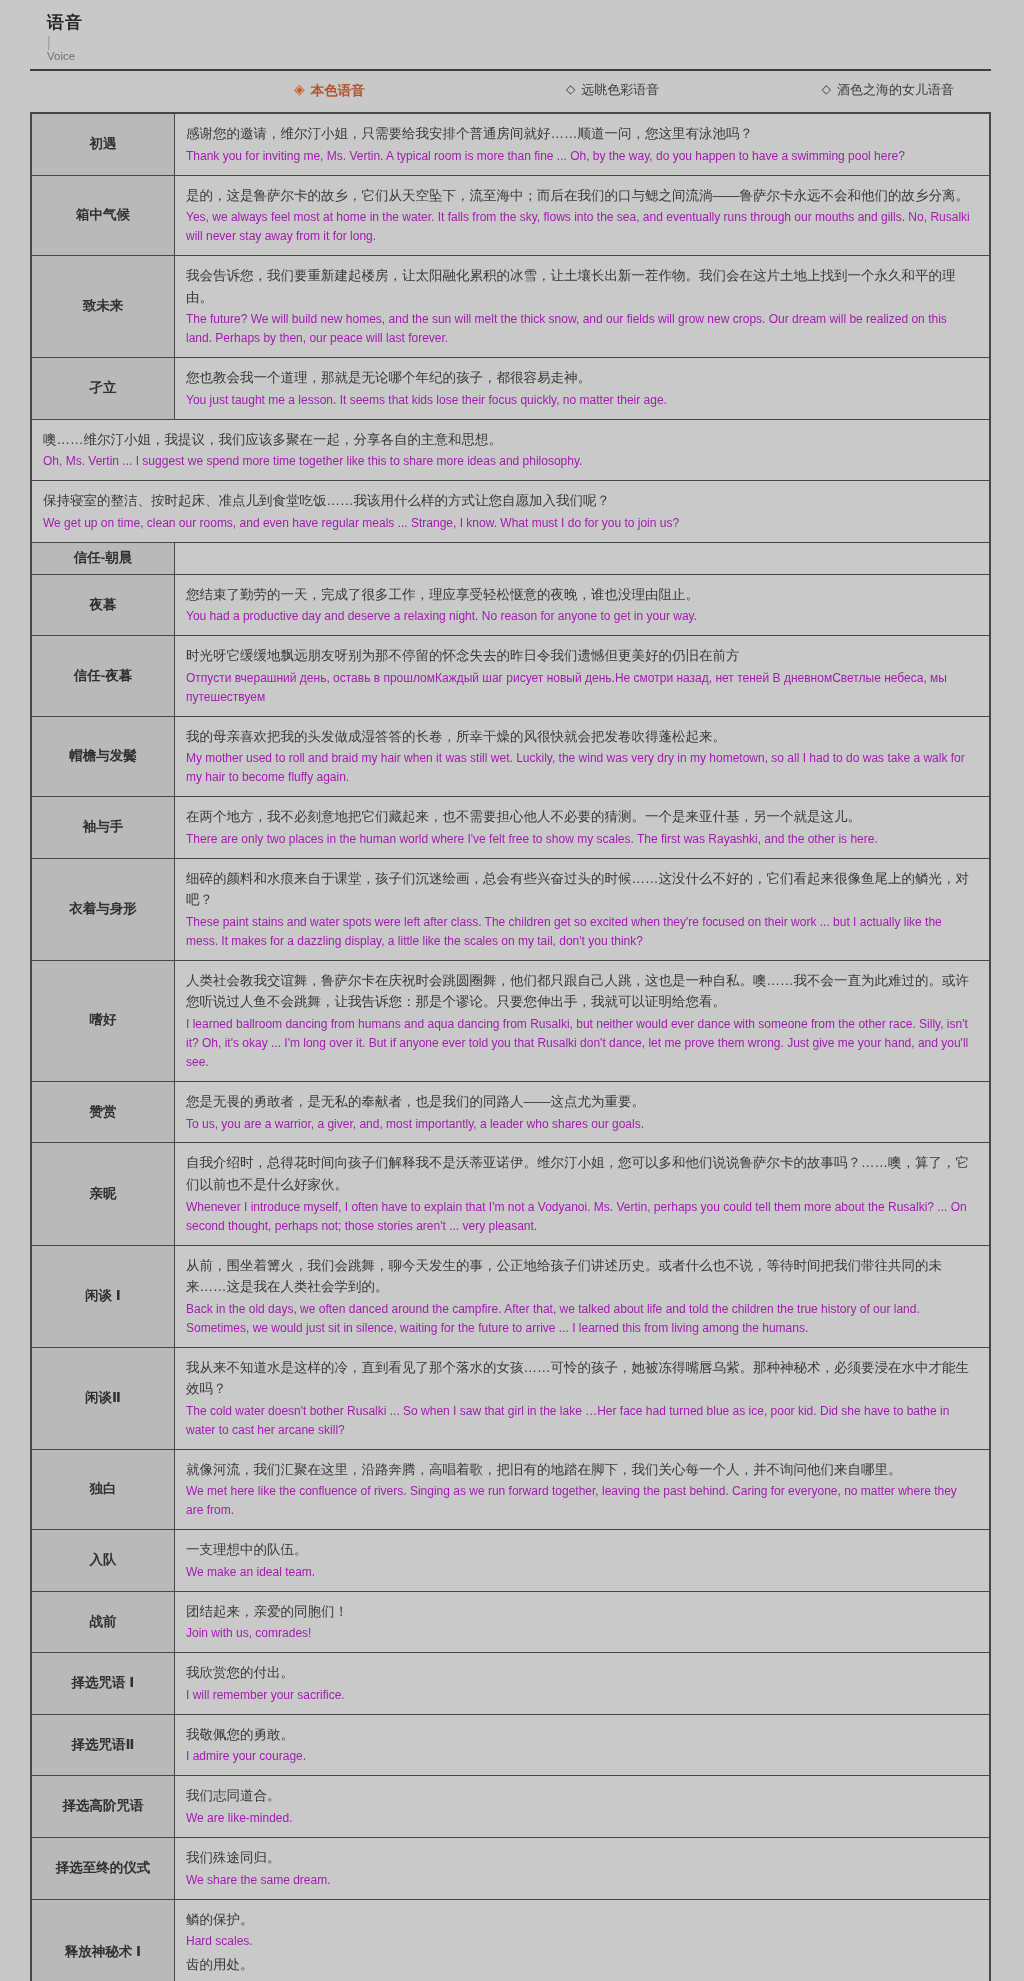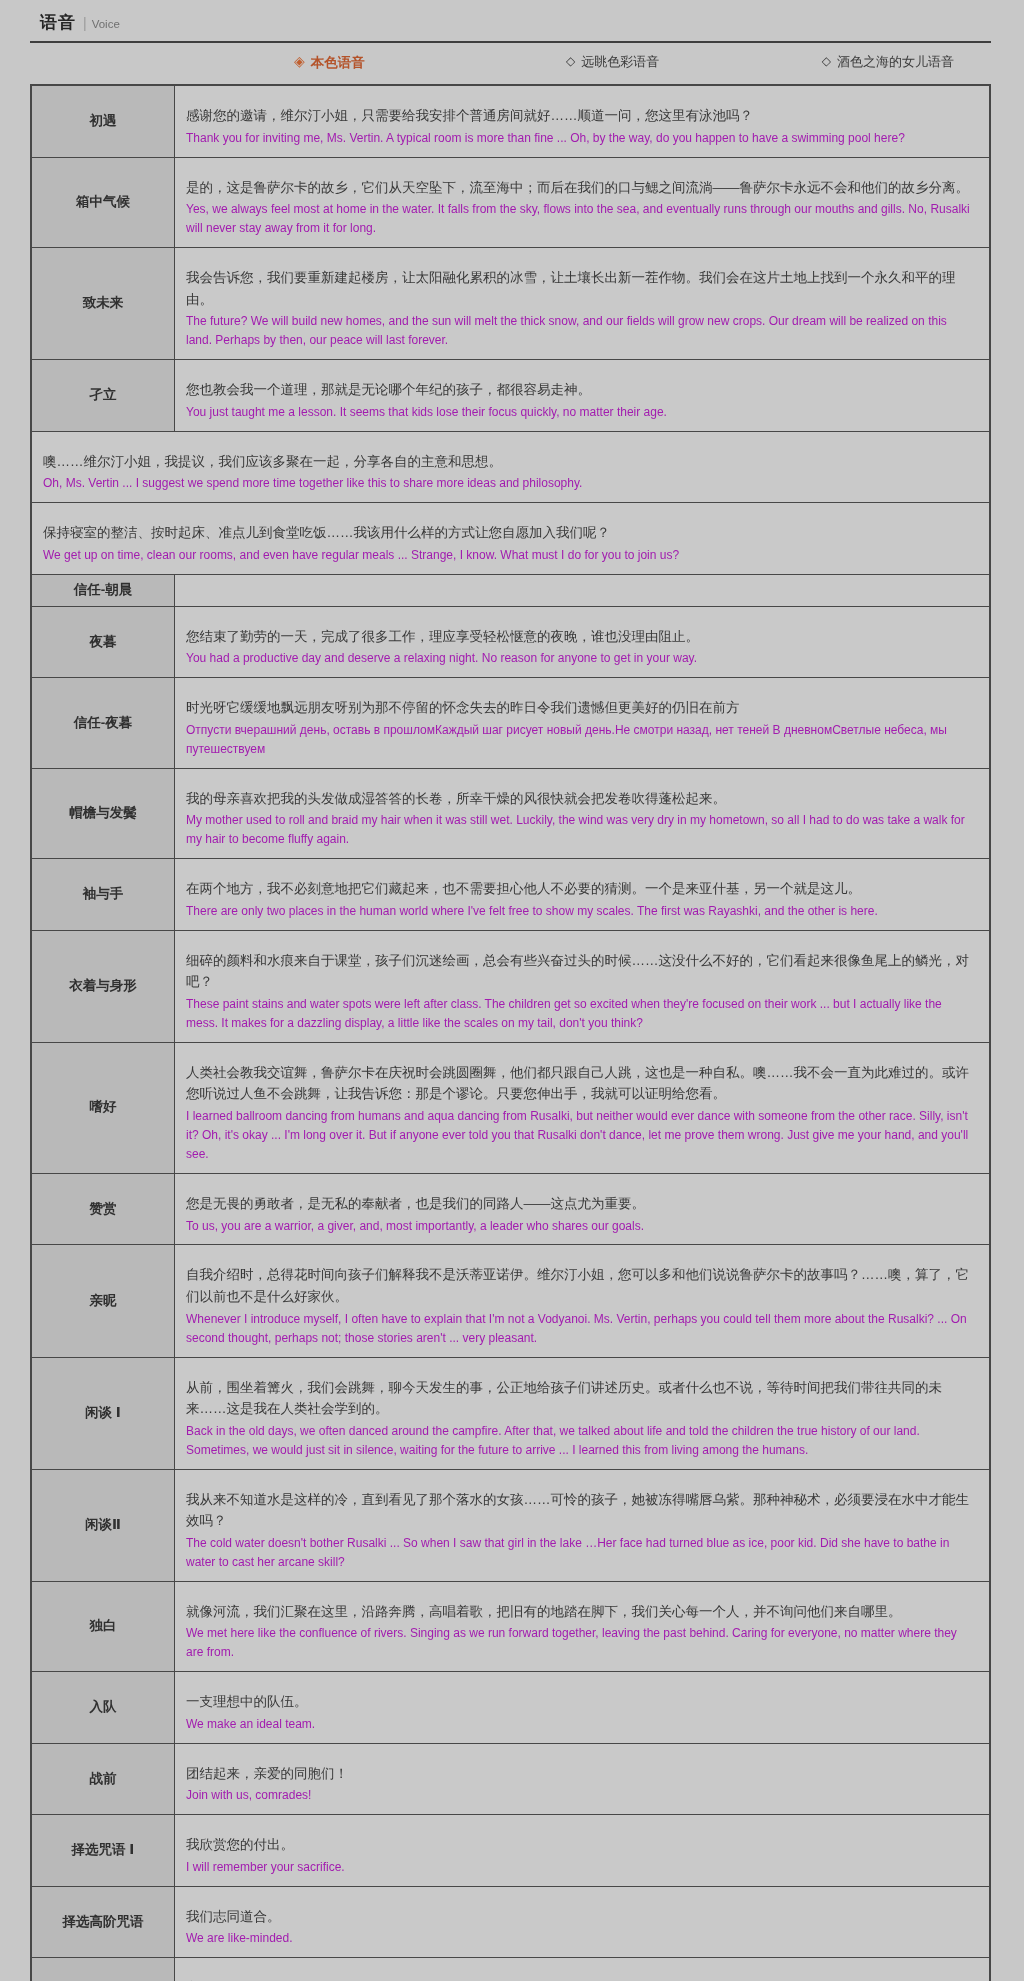--- a/index.html
+++ b/index.html
@@ -6,21 +6,21 @@
   html, body { margin: 0; padding: 0; }
   body {
     width: 1024px;
     min-height: 1981px;
     background: #c8c8c8;
     font-family: "Liberation Sans", "DejaVu Sans", sans-serif;
   }
   .page { width: 1024px; padding-bottom: 40px; }
 
   
-  .header { padding: 11px 0 0 40px; display: flex; align-items: baseline; }
+  .header { padding: 11px 0 0 40px; display: flex; align-items: baseline; flex-direction: column; }
   .title-zh { font-size: 17px; font-weight: bold; color: #262626; letter-spacing: 1px; }
   .title-sep { color: #9a9a9a; margin: 0 5px 0 7px; font-size: 14px; }
   .title-en { font-size: 11.5px; color: #707070; }
   .header-rule { margin: 7px 33px 0 30px; border: none; border-top: 2px solid #3e3e3e; }
 
   
   .tabs { display: flex; margin: 9px 30px 0; padding: 0 40px; }
   .tab { flex: 1; text-align: right; font-size: 13px; color: #3b3b3b; cursor: pointer; line-height: 20px; }
   .tab .diamond { margin-right: 6px; font-size: 12px; position: relative; top: -1px; }
   .tab.active { color: #b4532a; font-weight: bold; font-size: 13.5px; }
@@ -36,21 +36,21 @@
     border-right: 1px solid #474747;
     display: flex; align-items: center; justify-content: center;
     text-align: center;
     font-size: 13.5px; font-weight: bold; color: #303030;
     padding: 6px 6px; line-height: 1.4;
   }
   .content-cell { flex: 1; padding: 6px 16px 7px 11px; background: #c9c9c9; }
   .content-cell p { margin: 0; }
   .content-cell p.zh {
     font-size: 13.5px; color: #383838; font-weight: 500;
-    line-height: 1.6; margin-top: 13px;
+    line-height: 1.6; margin-top: 3px;
   }
   .content-cell p.tr {
     font-size: 12px; color: #a21caf; font-weight: 400;
     line-height: 1.58; margin-top: 2px; margin-bottom: 2px;
   }
 </style>
 </head>
 <body>
 
 <div class="page">
@@ -203,20 +203,27 @@
         </div>
       </div>
       <div class="vrow">
         <div class="label-cell">择选咒语 Ⅰ</div>
         <div class="content-cell">
           <p class="zh">我欣赏您的付出。</p>
           <p class="tr">I will remember your sacrifice.</p>
         </div>
       </div>
       <div class="vrow">
+        <div class="label-cell">择选咒语Ⅱ</div>
+        <div class="content-cell">
+          <p class="zh">我敬佩您的勇敢。</p>
+          <p class="tr">I admire your courage.</p>
+        </div>
+      </div>
+      <div class="vrow">
         <div class="label-cell">择选高阶咒语</div>
         <div class="content-cell">
           <p class="zh">我们志同道合。</p>
           <p class="tr">We are like-minded.</p>
         </div>
       </div>
       <div class="vrow">
         <div class="label-cell">择选至终的仪式</div>
         <div class="content-cell">
           <p class="zh">我们殊途同归。</p>

